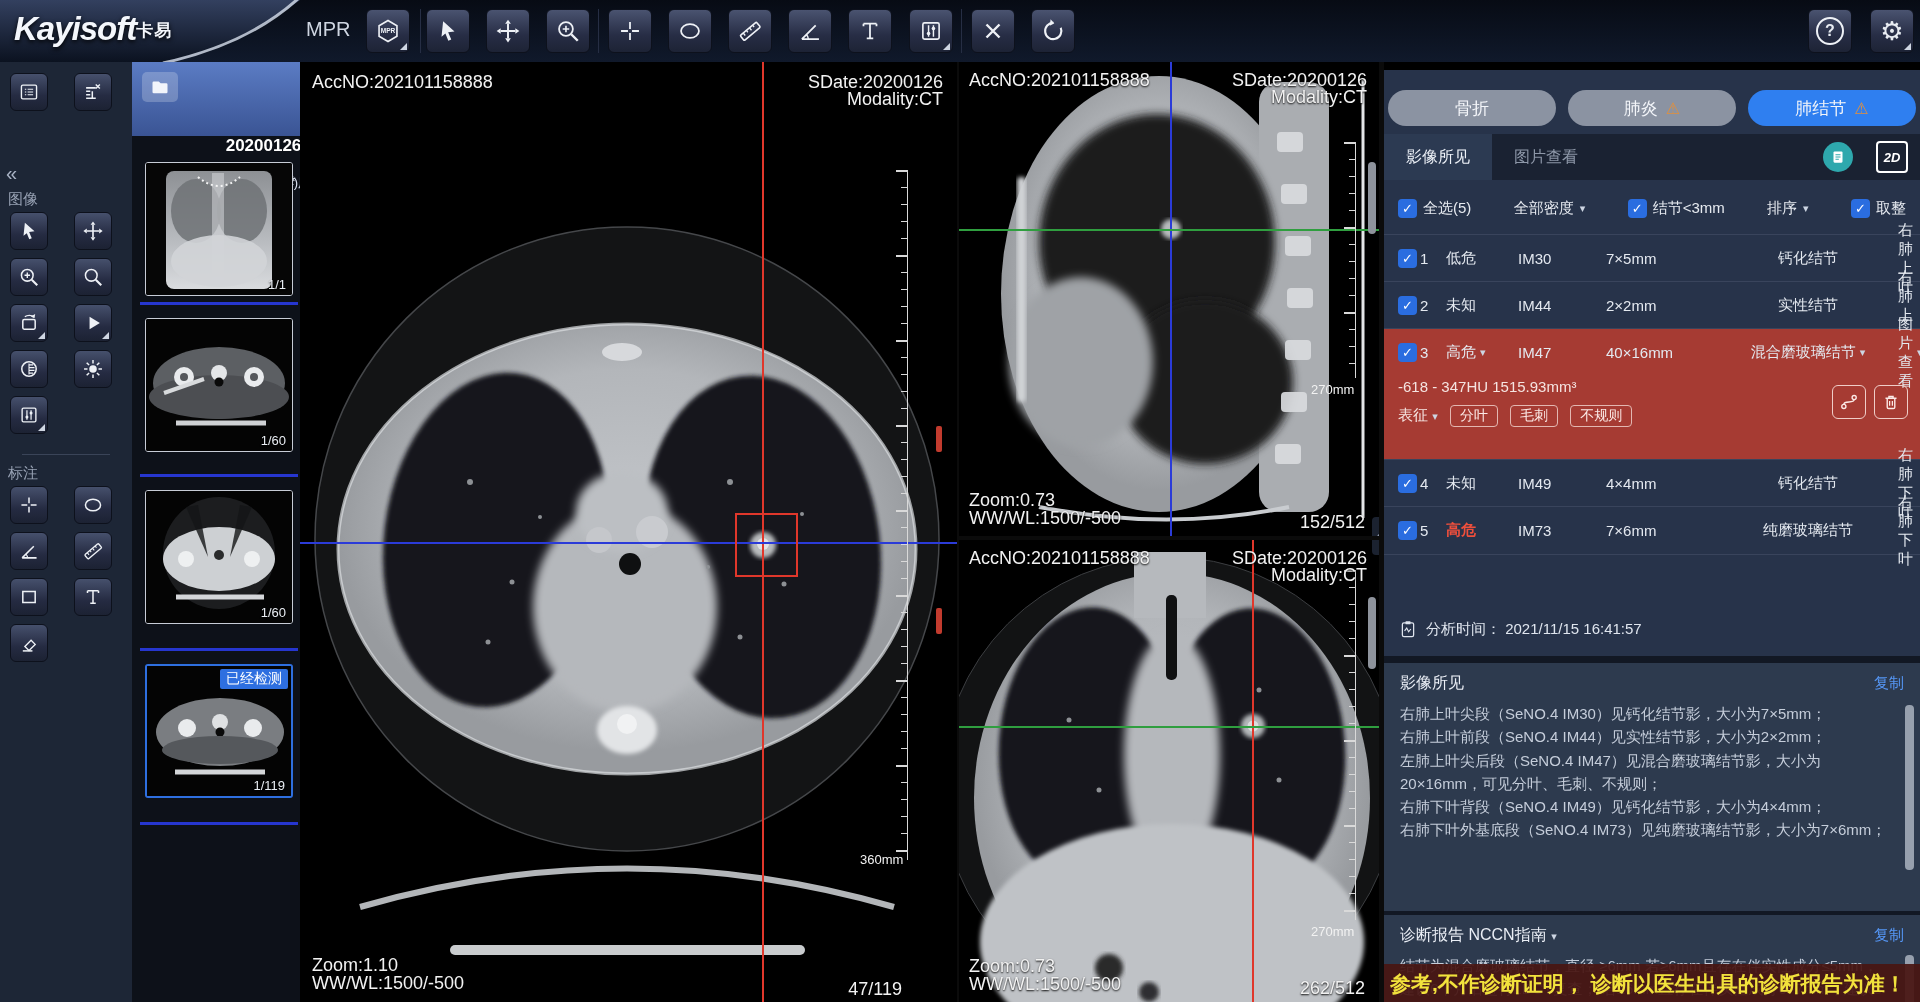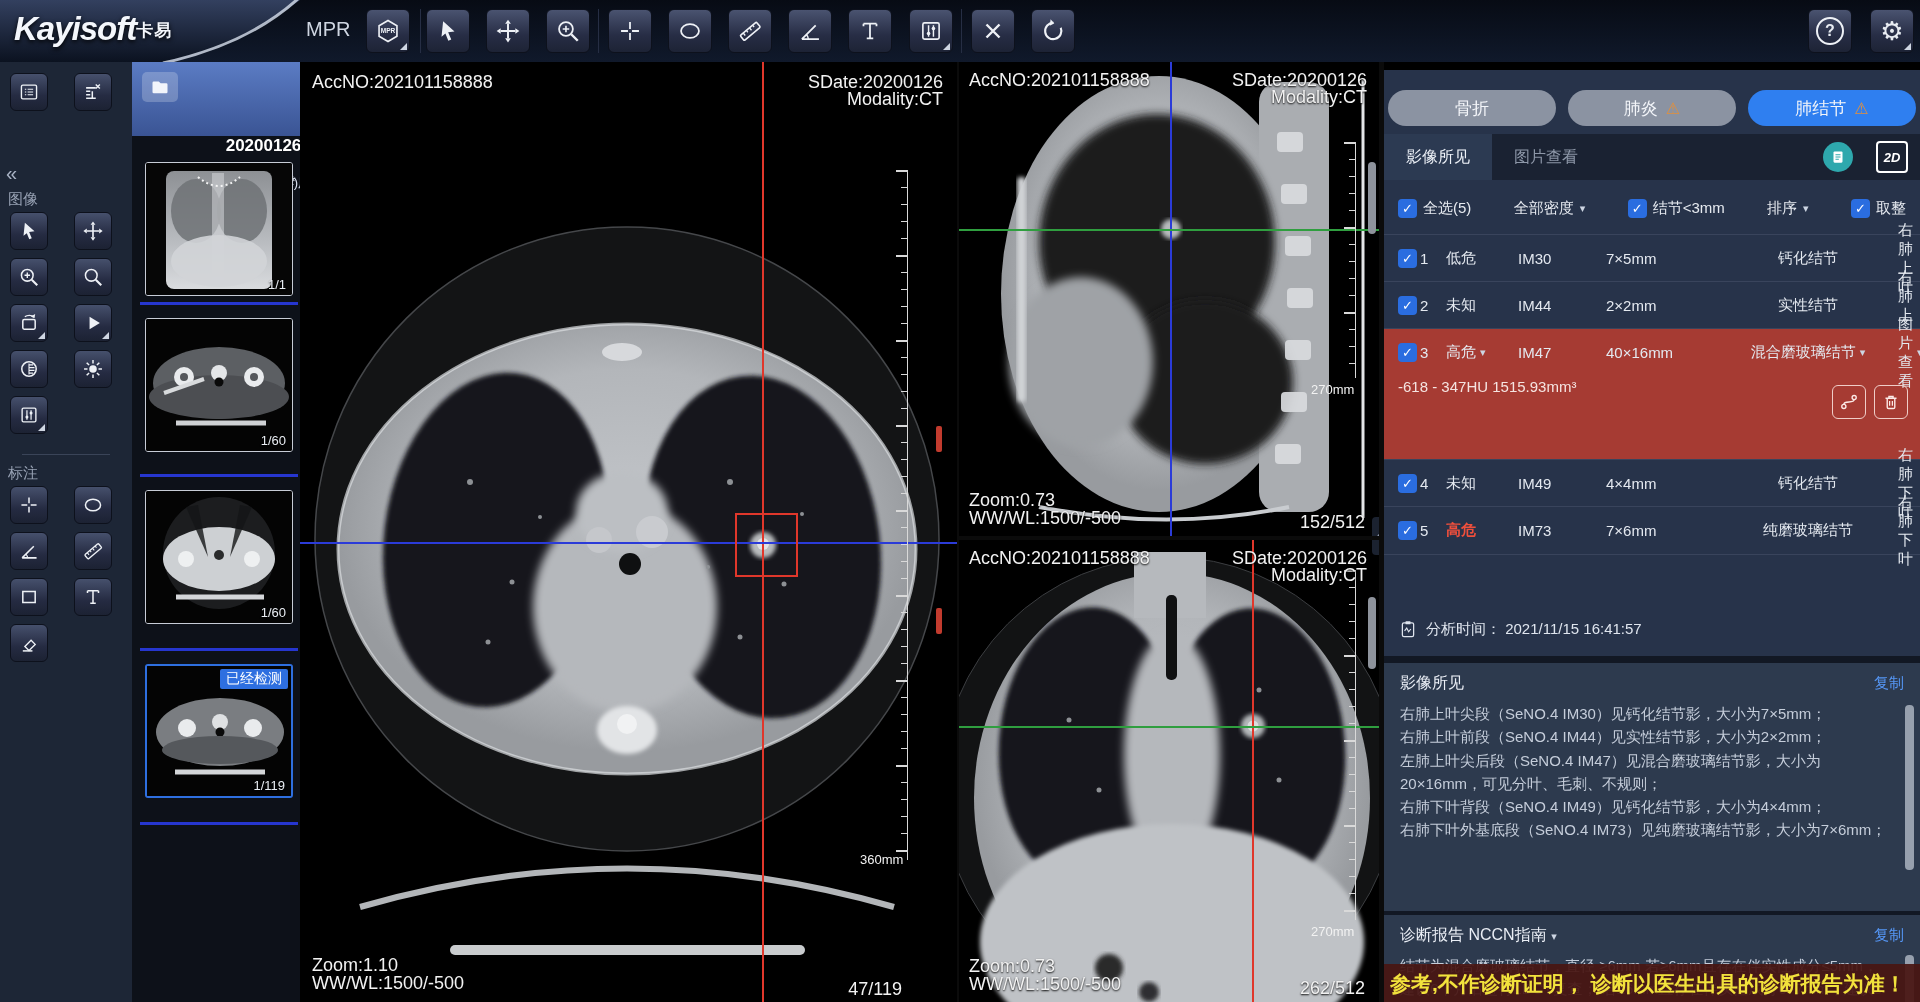--- a/index.html
+++ b/index.html
@@ -729,20 +729,26 @@
         <span class="c-type">
             <span>混合磨玻璃结节</span>
             <span class="caret">▾</span>
           </span>
         <span class="c-loc">
             <span>图片查看</span>
             <span class="caret">▾</span>
           </span>
       </div>
       <div class="detail">-618 - 347HU 1515.93mm³</div>
+      <div class="detail" style="margin-top:8px">
+        <span><span>表征</span> <span class="caret">▾</span></span>
+        <span class="chip">分叶</span>
+        <span class="chip">毛刺</span>
+        <span class="chip">不规则</span>
+      </div>
       <div class="rbtns">
         <div class="rbtn">
             <svg style="width:22px;height:22px">
               <use href="#ic-route"></use>
             </svg>
           </div>
         <div class="rbtn">
             <svg style="width:22px;height:22px">
               <use href="#ic-trash"></use>
             </svg>

